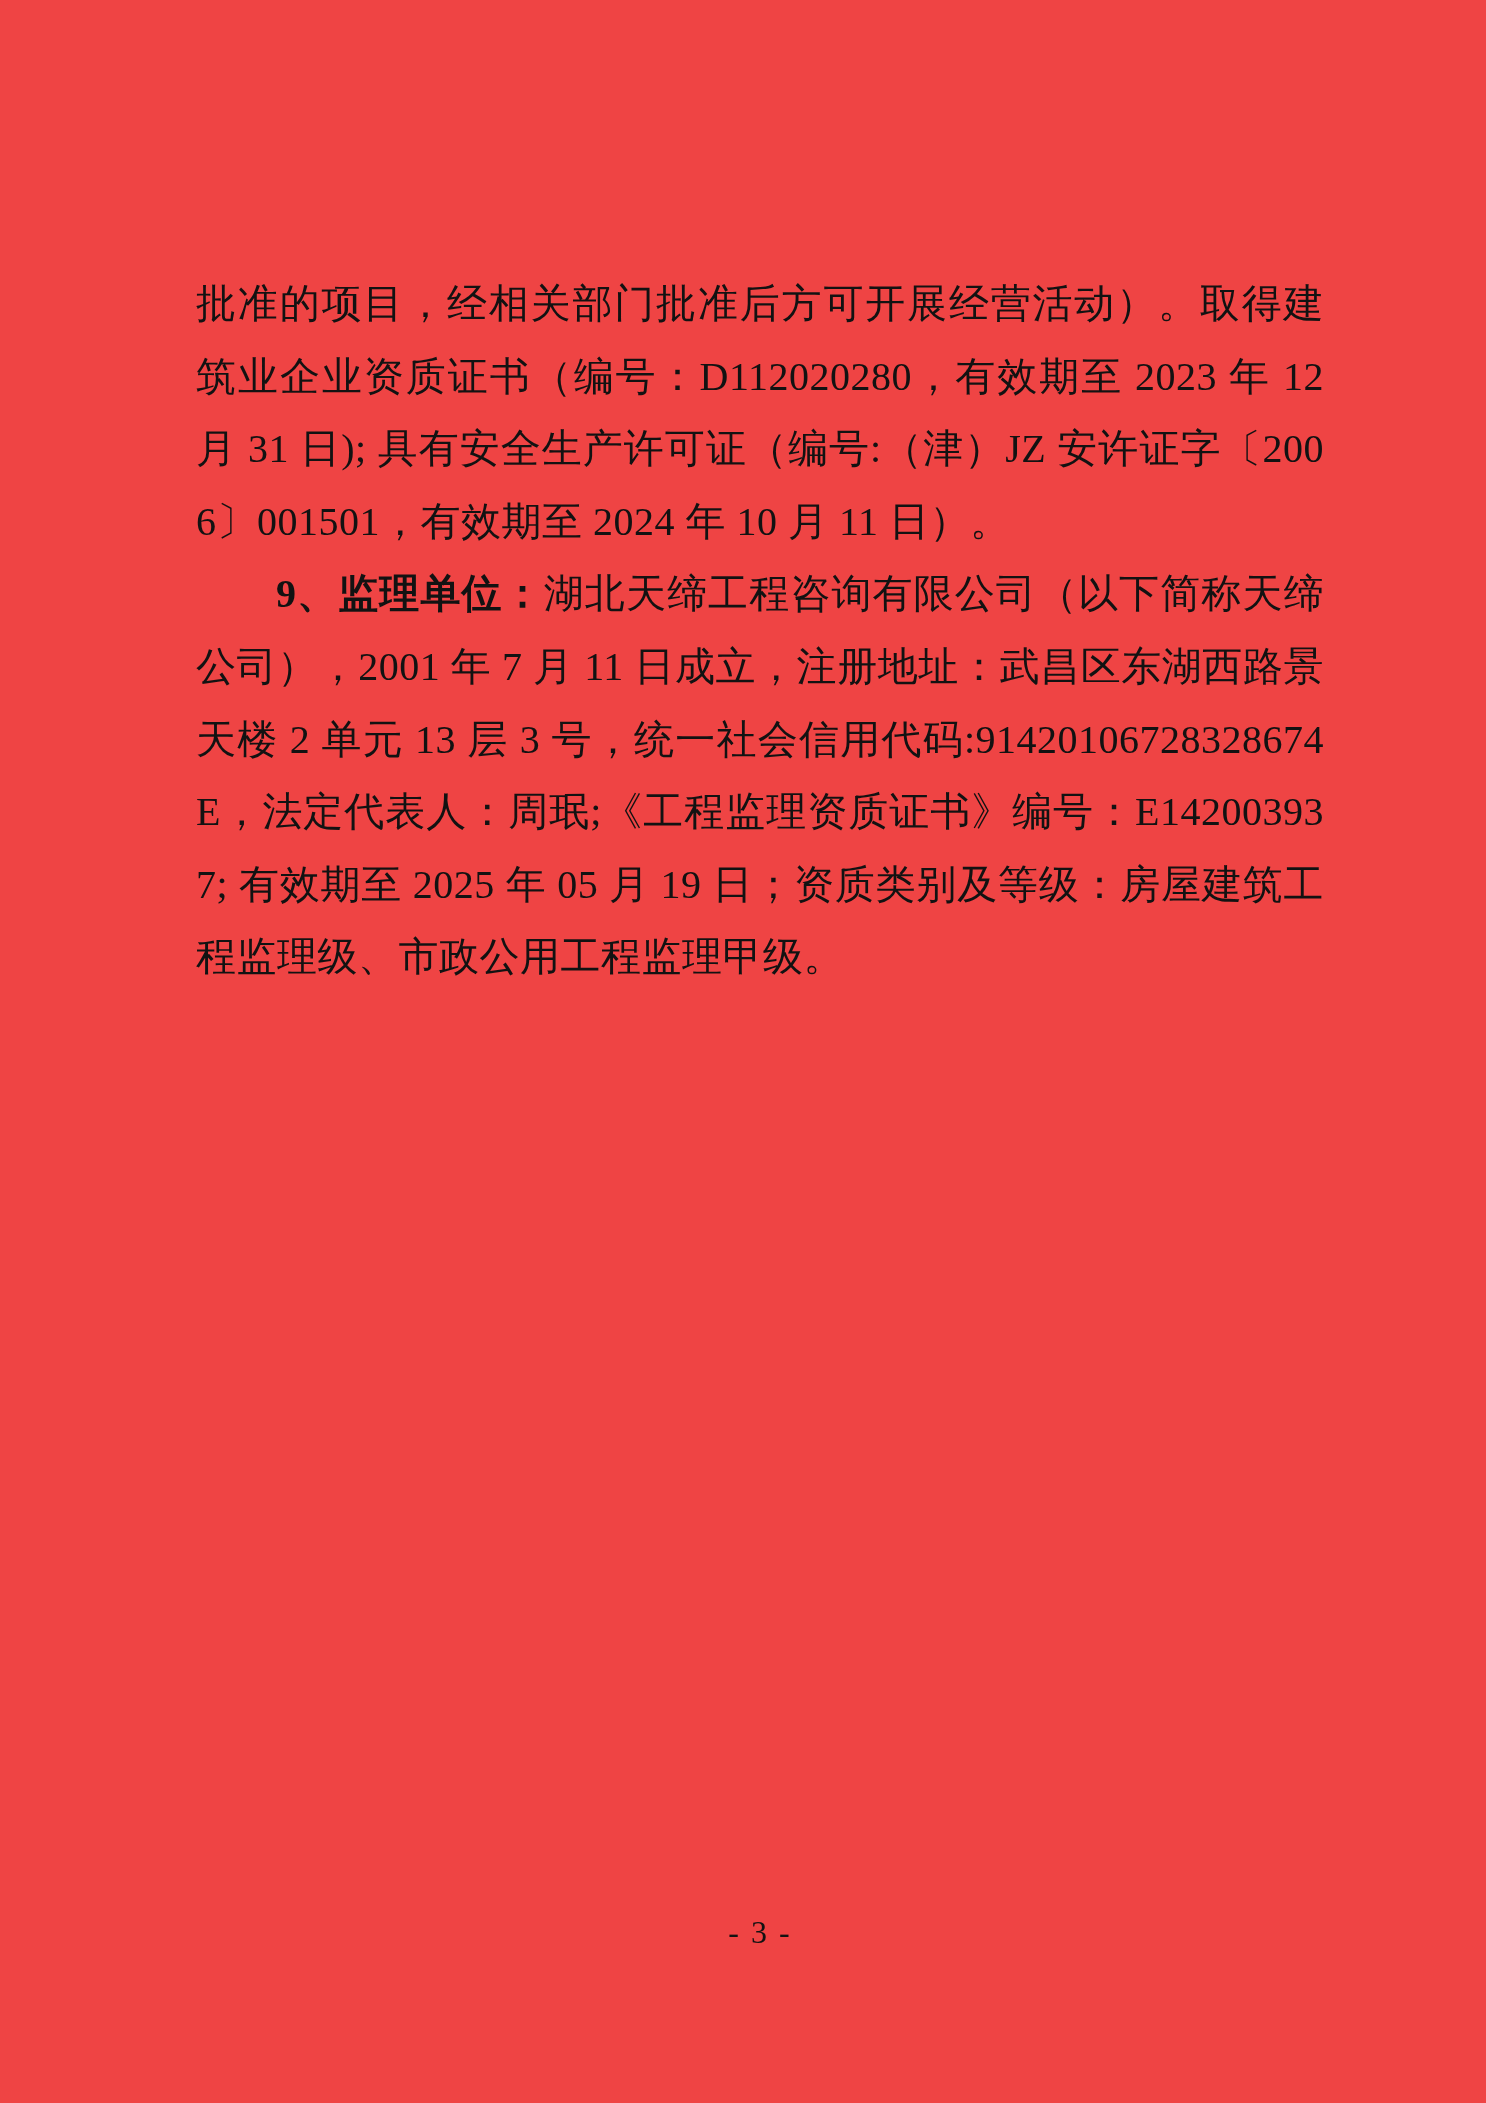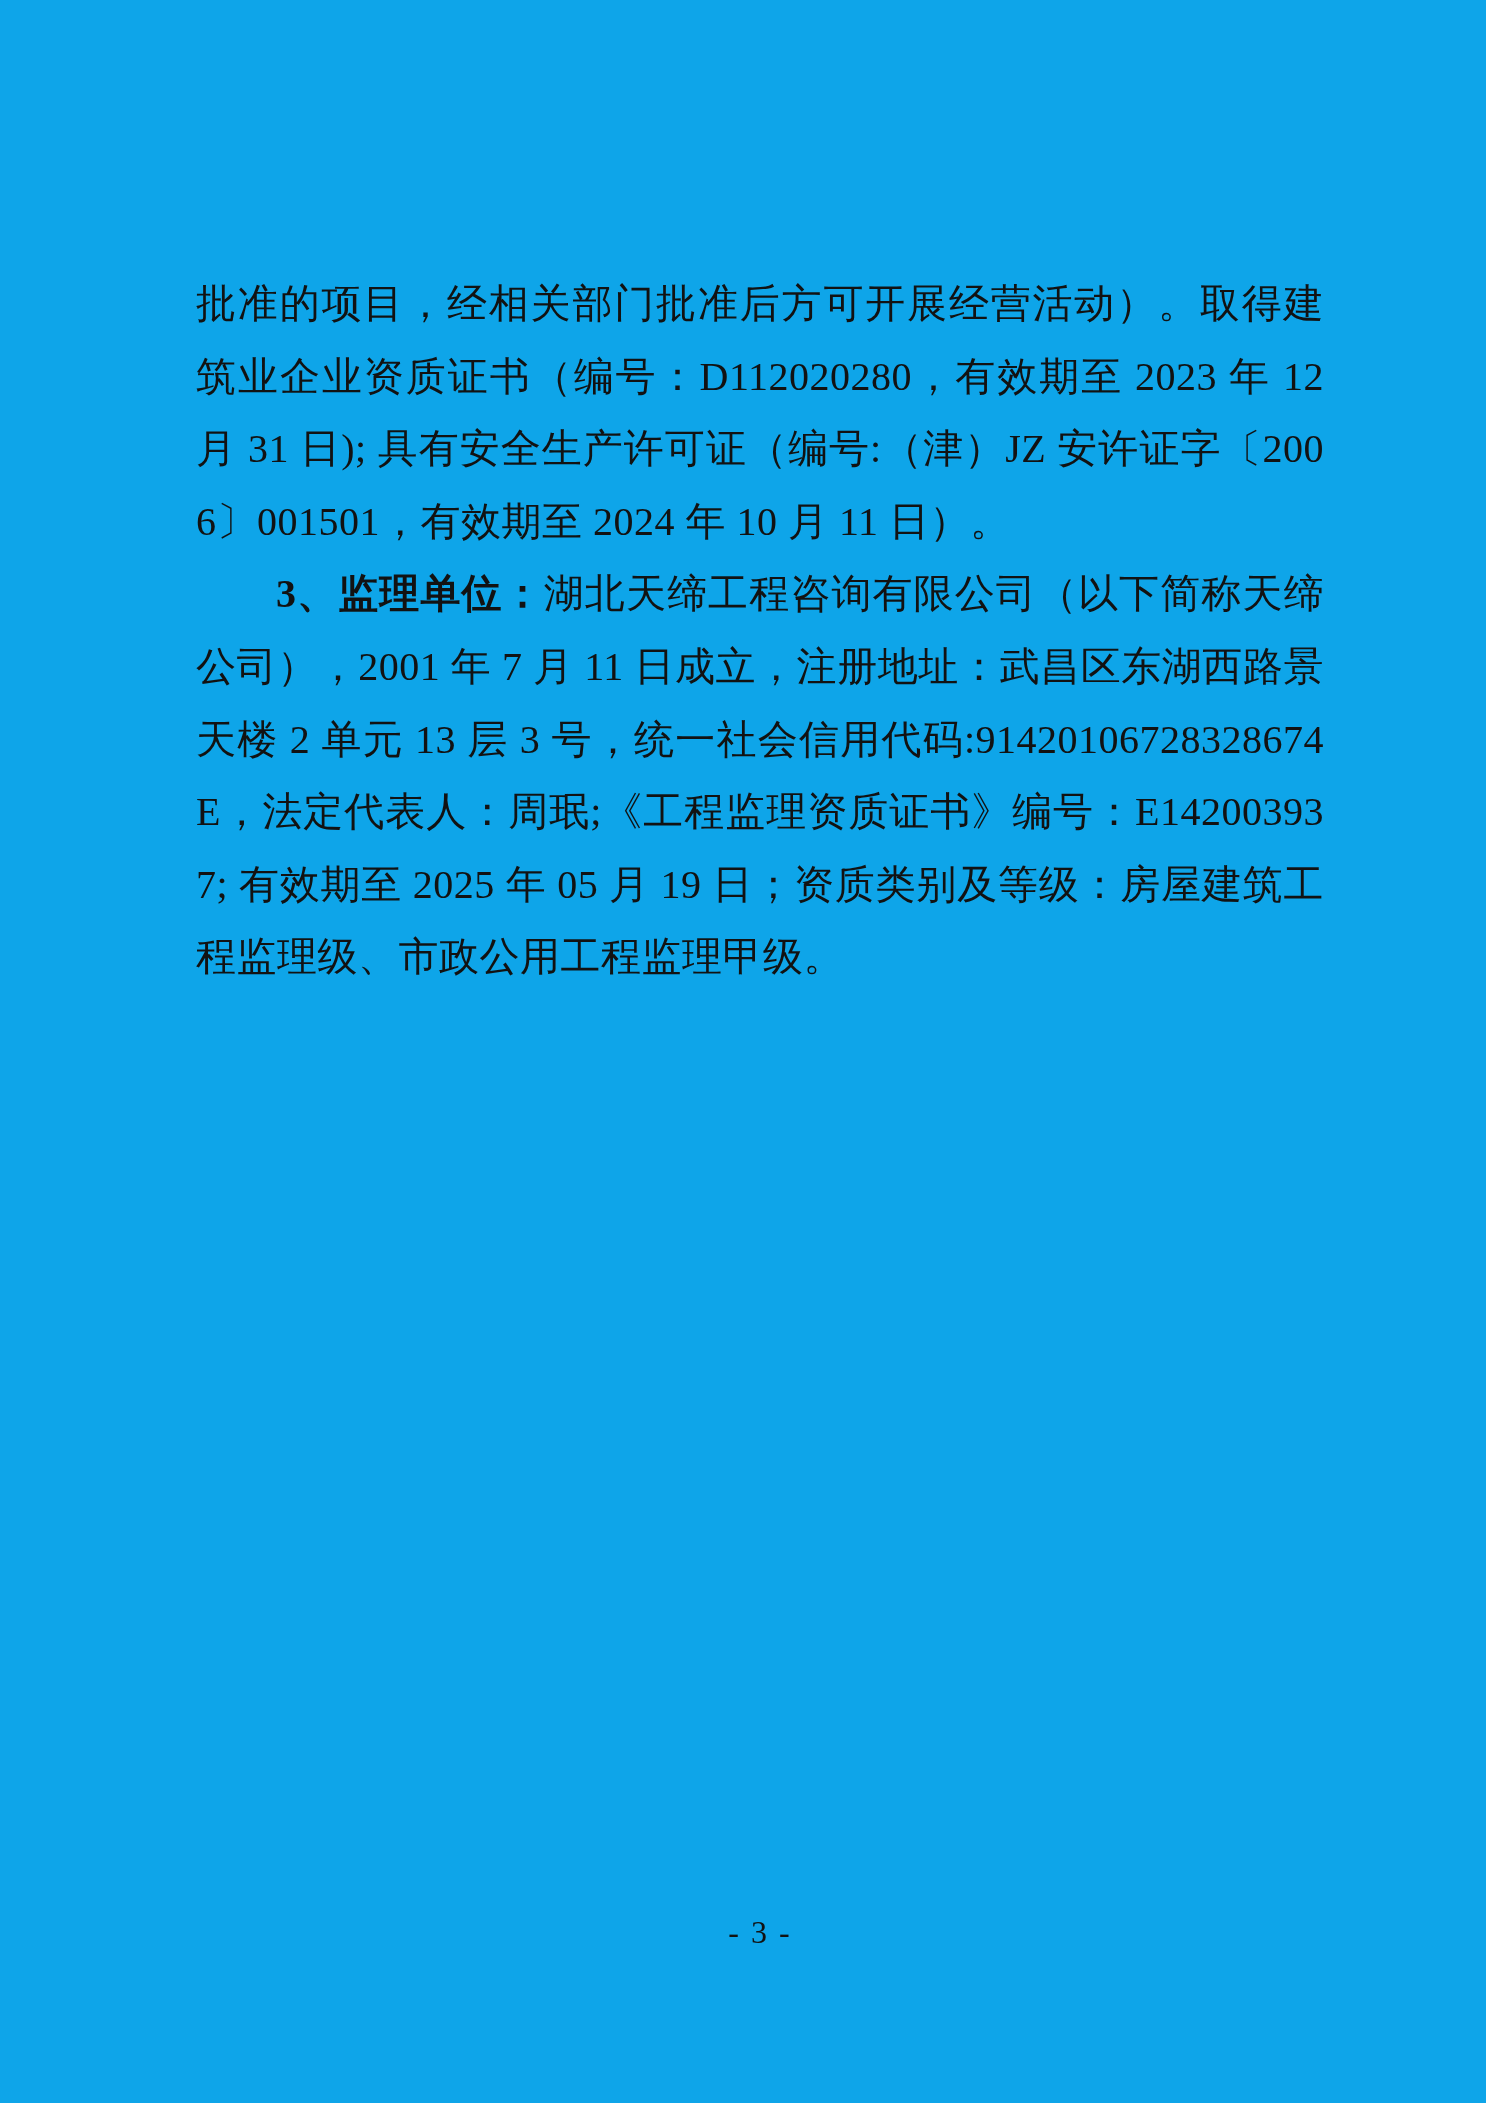--- a/index.html
+++ b/index.html
@@ -4,21 +4,21 @@
 <style>
   html, body {
     margin: 0;
     padding: 0;
     background: #ffffff;
   }
   .page {
     position: relative;
     width: 1486px;
     height: 2103px;
-    background: #0ea5e9;
+    background: #ef4444;
     overflow: hidden;
     font-family: "Liberation Serif", "DejaVu Serif", serif;
     color: #121212;
   }
   .content {
     position: absolute;
     left: 196px;
     top: 268px;
     width: 1128px;
   }
@@ -55,21 +55,21 @@
 </head>
 <body>
 
 <div class="page">
 
   <div class="content">
 
     <p class="para no-indent"><span>批准的项目，经相关部门批准后方可开展经营活动）。取得建筑业企业资质证书（编号：D112020280，有效期至 2023 年 12 月 31 日); 具有安全生产许可证（编号:（津）JZ 安许证字〔2006〕001501，有效期至 2024 年 10 月 11 日）。</span></p>
 
 
-    <p class="para"><span class="lead">3、监理单位：</span><span>湖北天缔工程咨询有限公司（以下简称天缔公司），2001 年 7 月 11 日成立，注册地址：武昌区东湖西路景天楼 2 单元 13 层 3 号，统一社会信用代码:91420106728328674E，法定代表人：周珉;《工程监理资质证书》编号：E142003937; 有效期至 2025 年 05 月 19 日；资质类别及等级：房屋建筑工程监理级、市政公用工程监理甲级。</span></p>
+    <p class="para"><span class="lead">9、监理单位：</span><span>湖北天缔工程咨询有限公司（以下简称天缔公司），2001 年 7 月 11 日成立，注册地址：武昌区东湖西路景天楼 2 单元 13 层 3 号，统一社会信用代码:91420106728328674E，法定代表人：周珉;《工程监理资质证书》编号：E142003937; 有效期至 2025 年 05 月 19 日；资质类别及等级：房屋建筑工程监理级、市政公用工程监理甲级。</span></p>
 
 
 
 
   </div>
 
   <div class="footer">- 3 -</div>
 
 </div>
 

